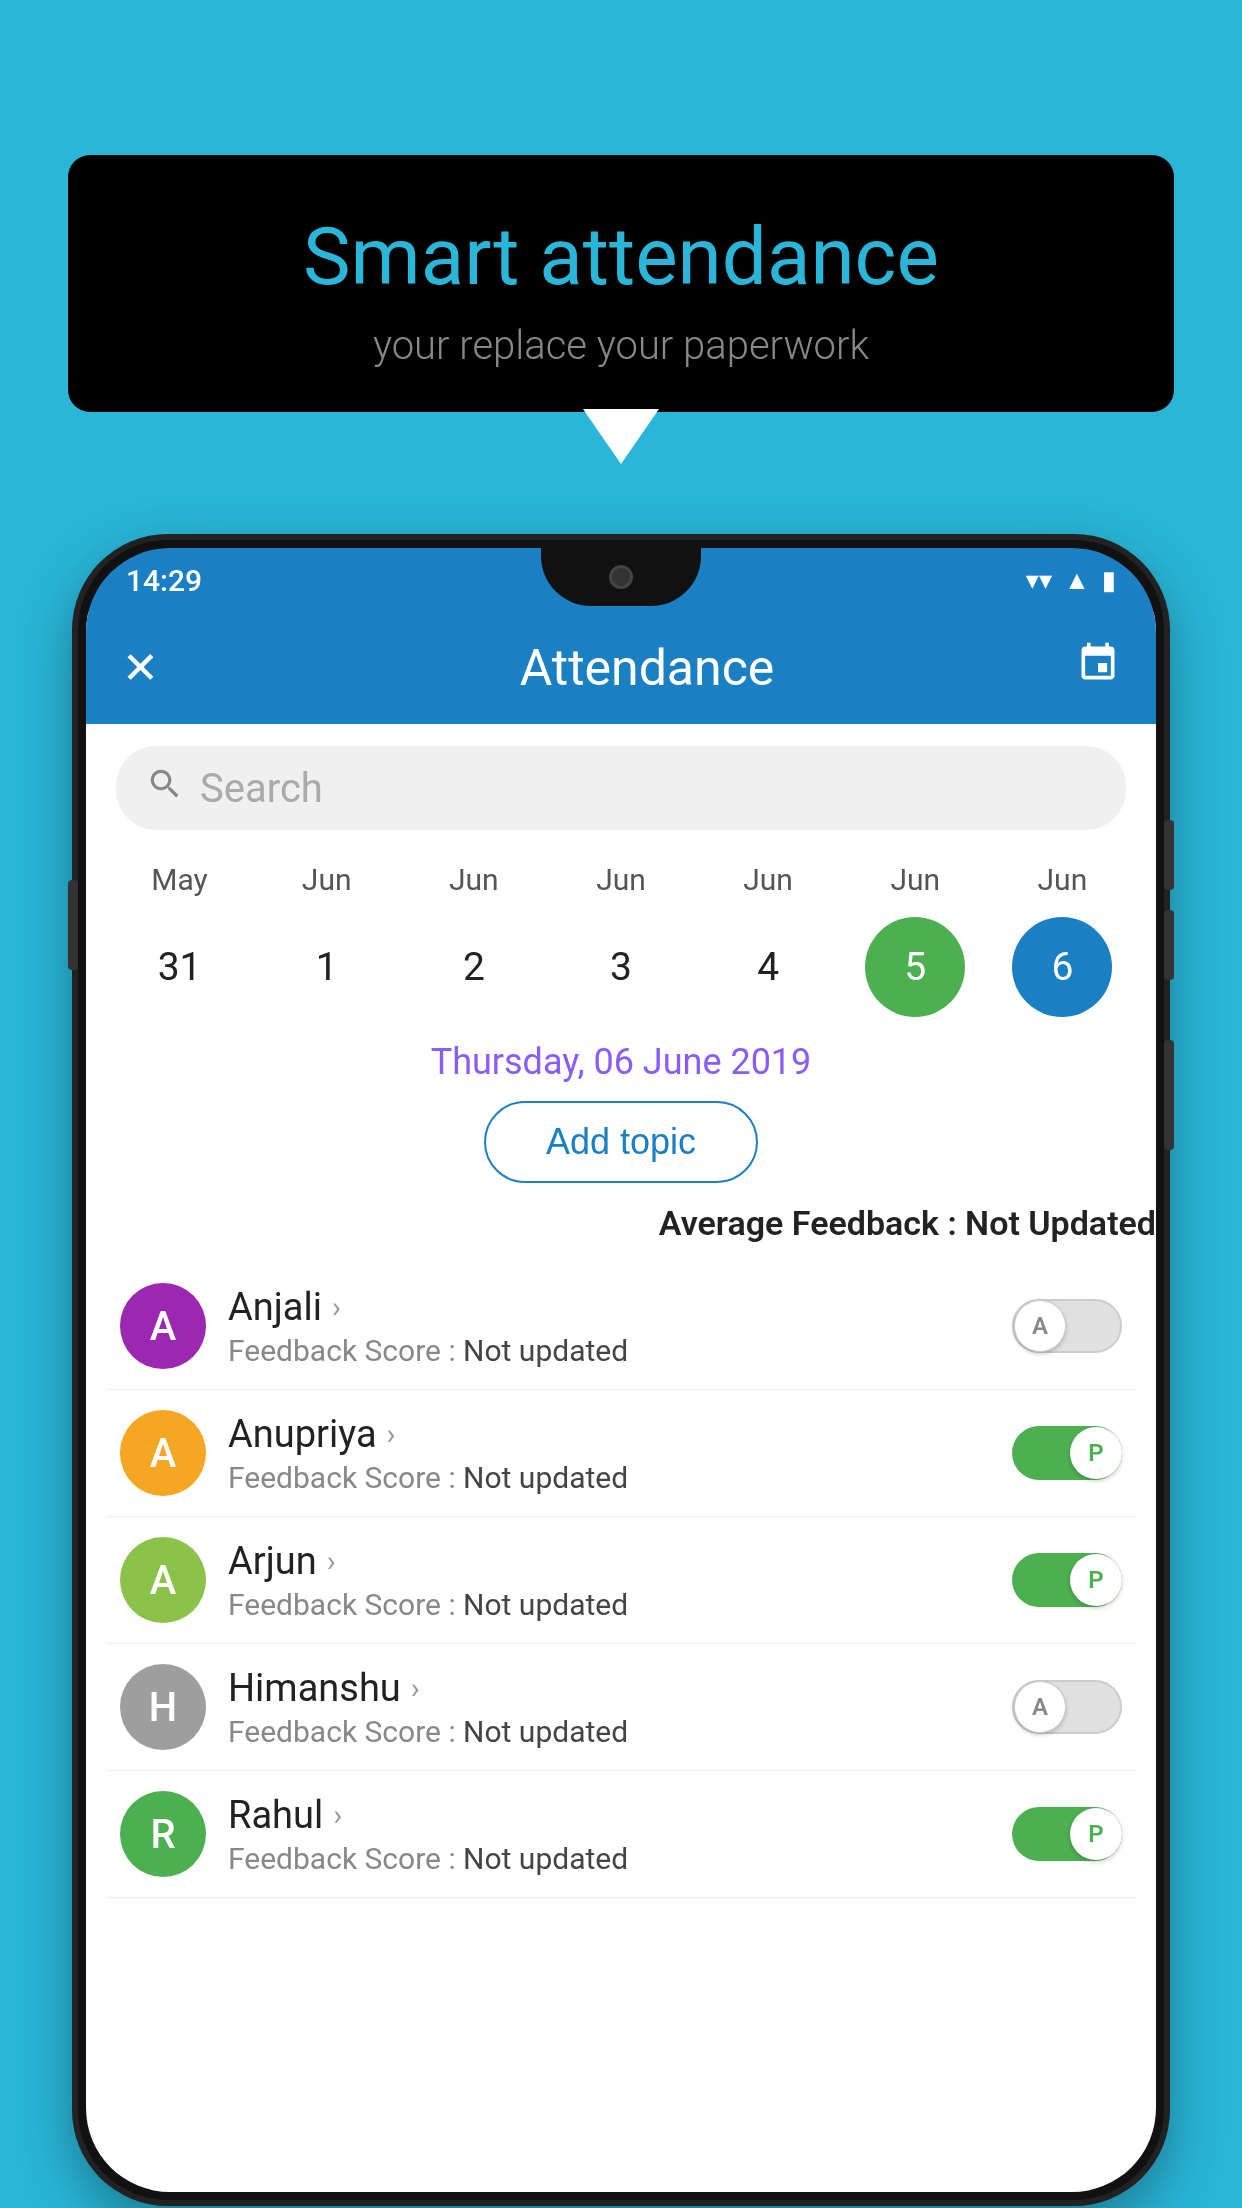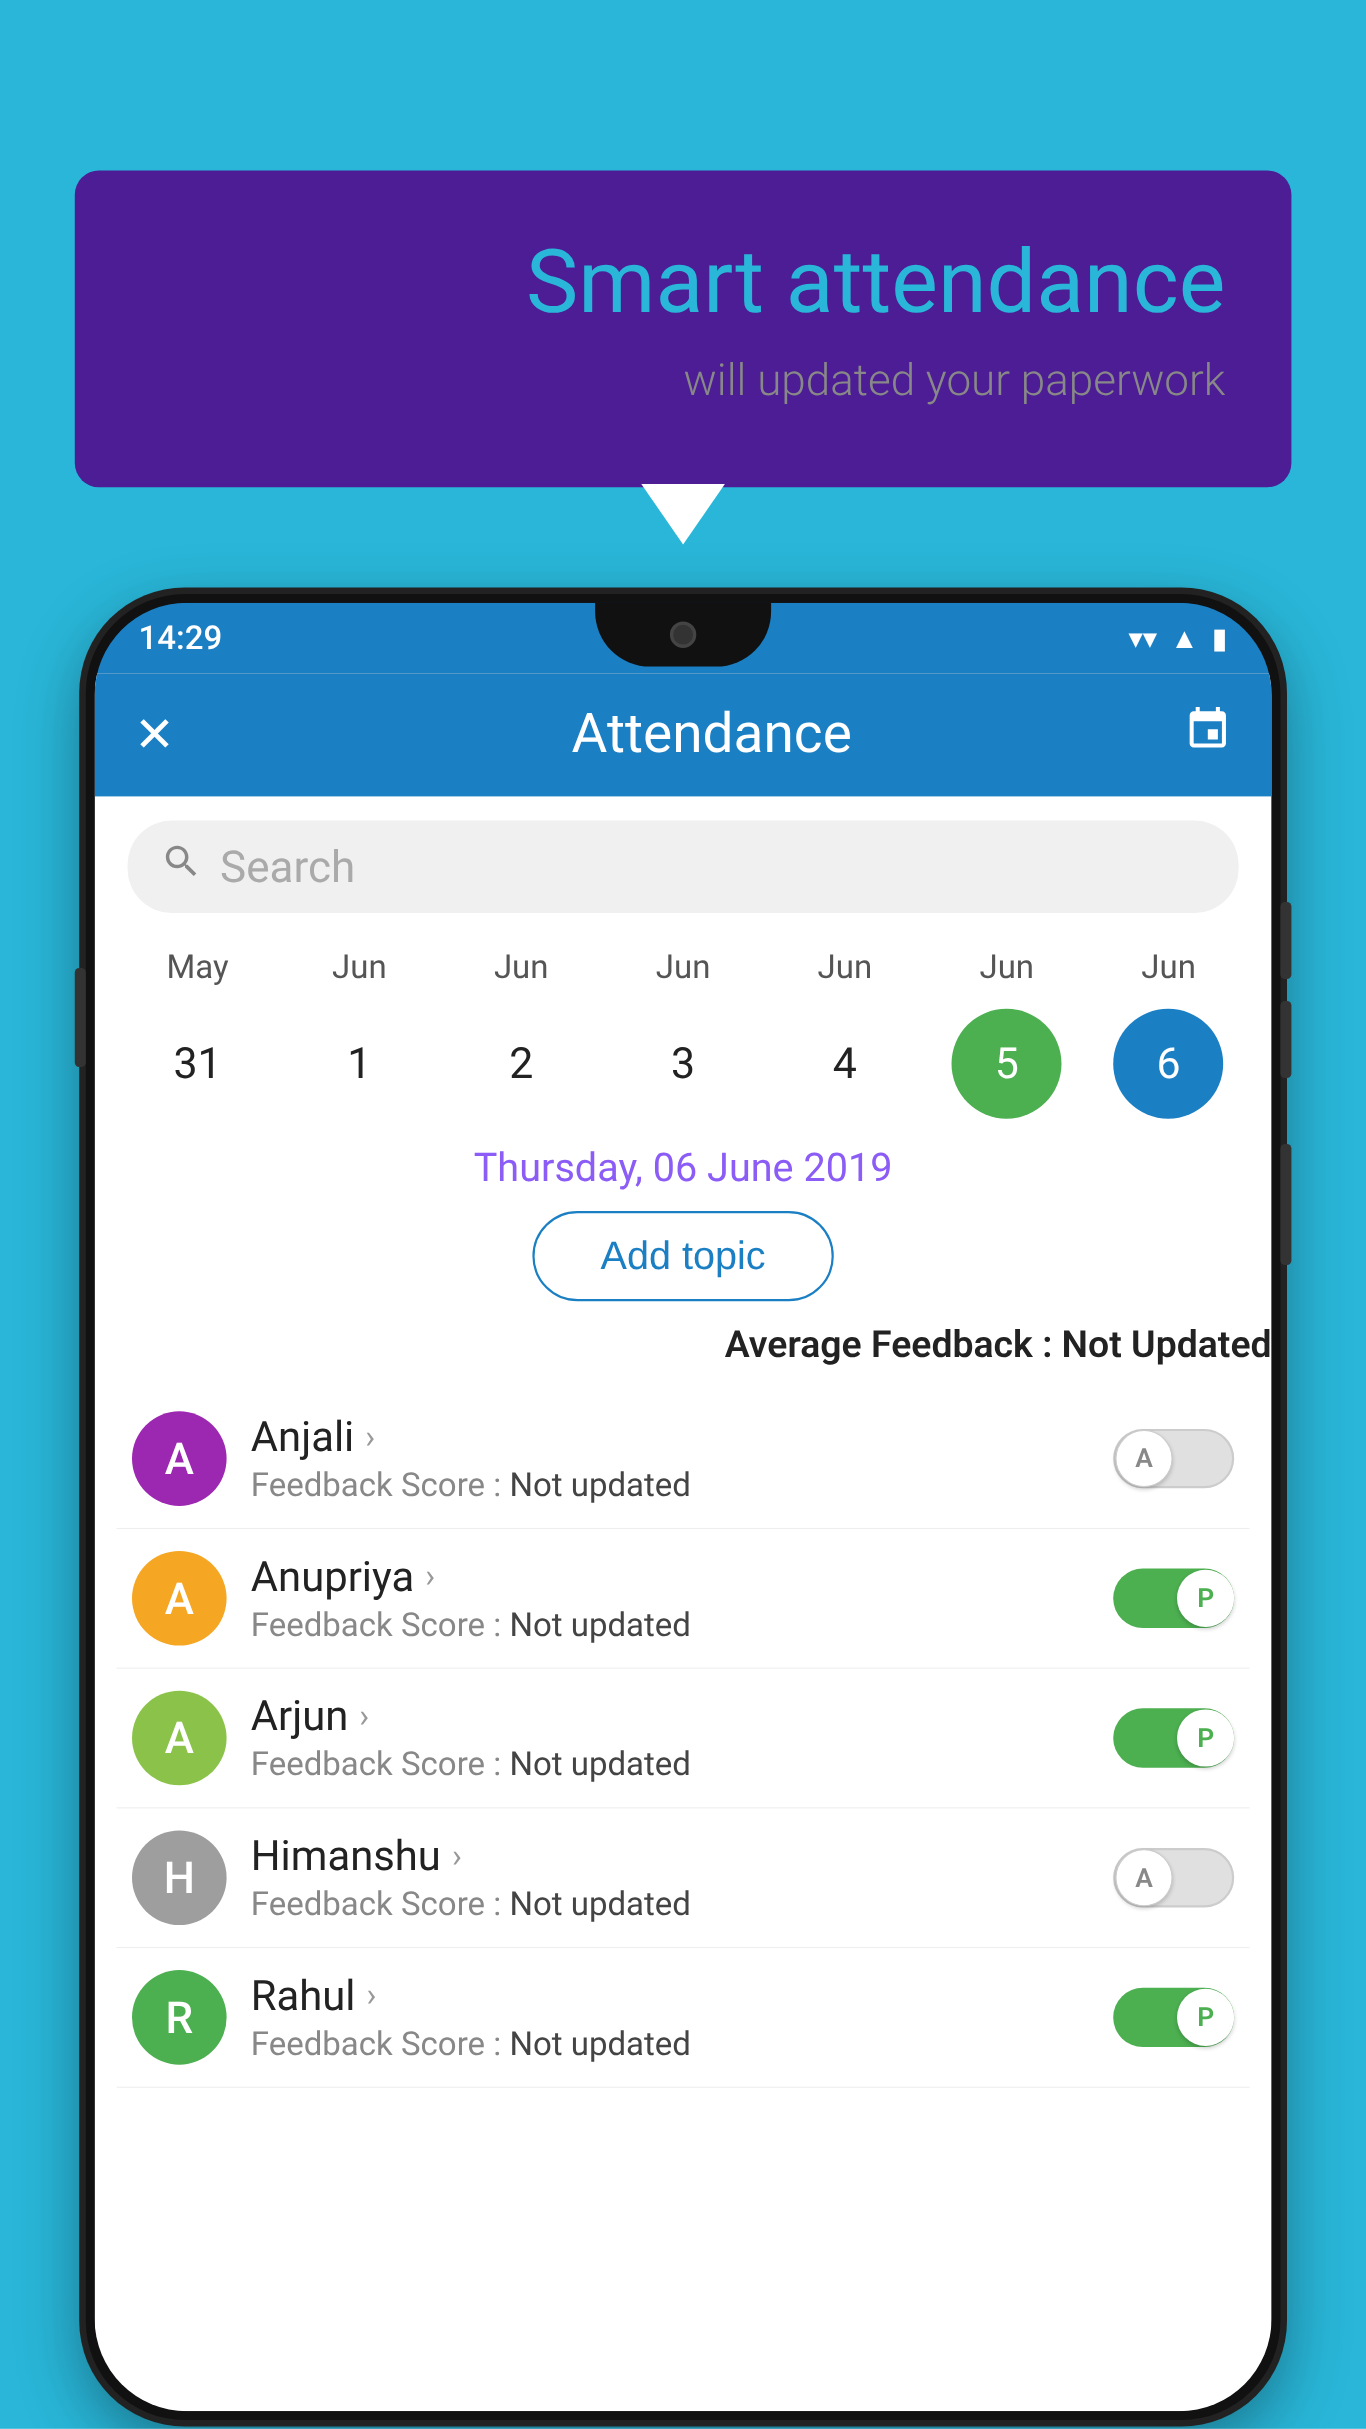--- a/index.html
+++ b/index.html
@@ -13,24 +13,24 @@
     }
 
     
     .speech-bubble-container {
       position: absolute;
       top: 155px;
       left: 68px;
       right: 68px;
     }
     .speech-bubble {
-      background: #4c1d95;
+      background: #000000;
       border-radius: 22px;
-      padding: 55px 60px 74px 60px;
-      text-align: right;
+      padding: 55px 60px 43px 60px;
+      text-align: center;
       position: relative;
     }
     .speech-bubble::after {
       content: '';
       position: absolute;
       bottom: -52px;
       left: 50%;
       transform: translateX(-50%);
       width: 0;
       height: 0;
@@ -364,21 +364,21 @@
       width: 10px;
       height: 90px;
     }
   </style>
 </head>
 <body>
 
 <div class="speech-bubble-container">
   <div class="speech-bubble">
     <div class="speech-title">Smart attendance</div>
-    <div class="speech-subtitle">will updated your paperwork</div>
+    <div class="speech-subtitle">your replace your paperwork</div>
   </div>
 </div>
 
 <div class="phone-frame">
 
   <div class="phone-side-btn vol-up"></div>
   <div class="phone-side-btn vol-down"></div>
   <div class="power-btn"></div>
   <div class="left-btn"></div>
 

